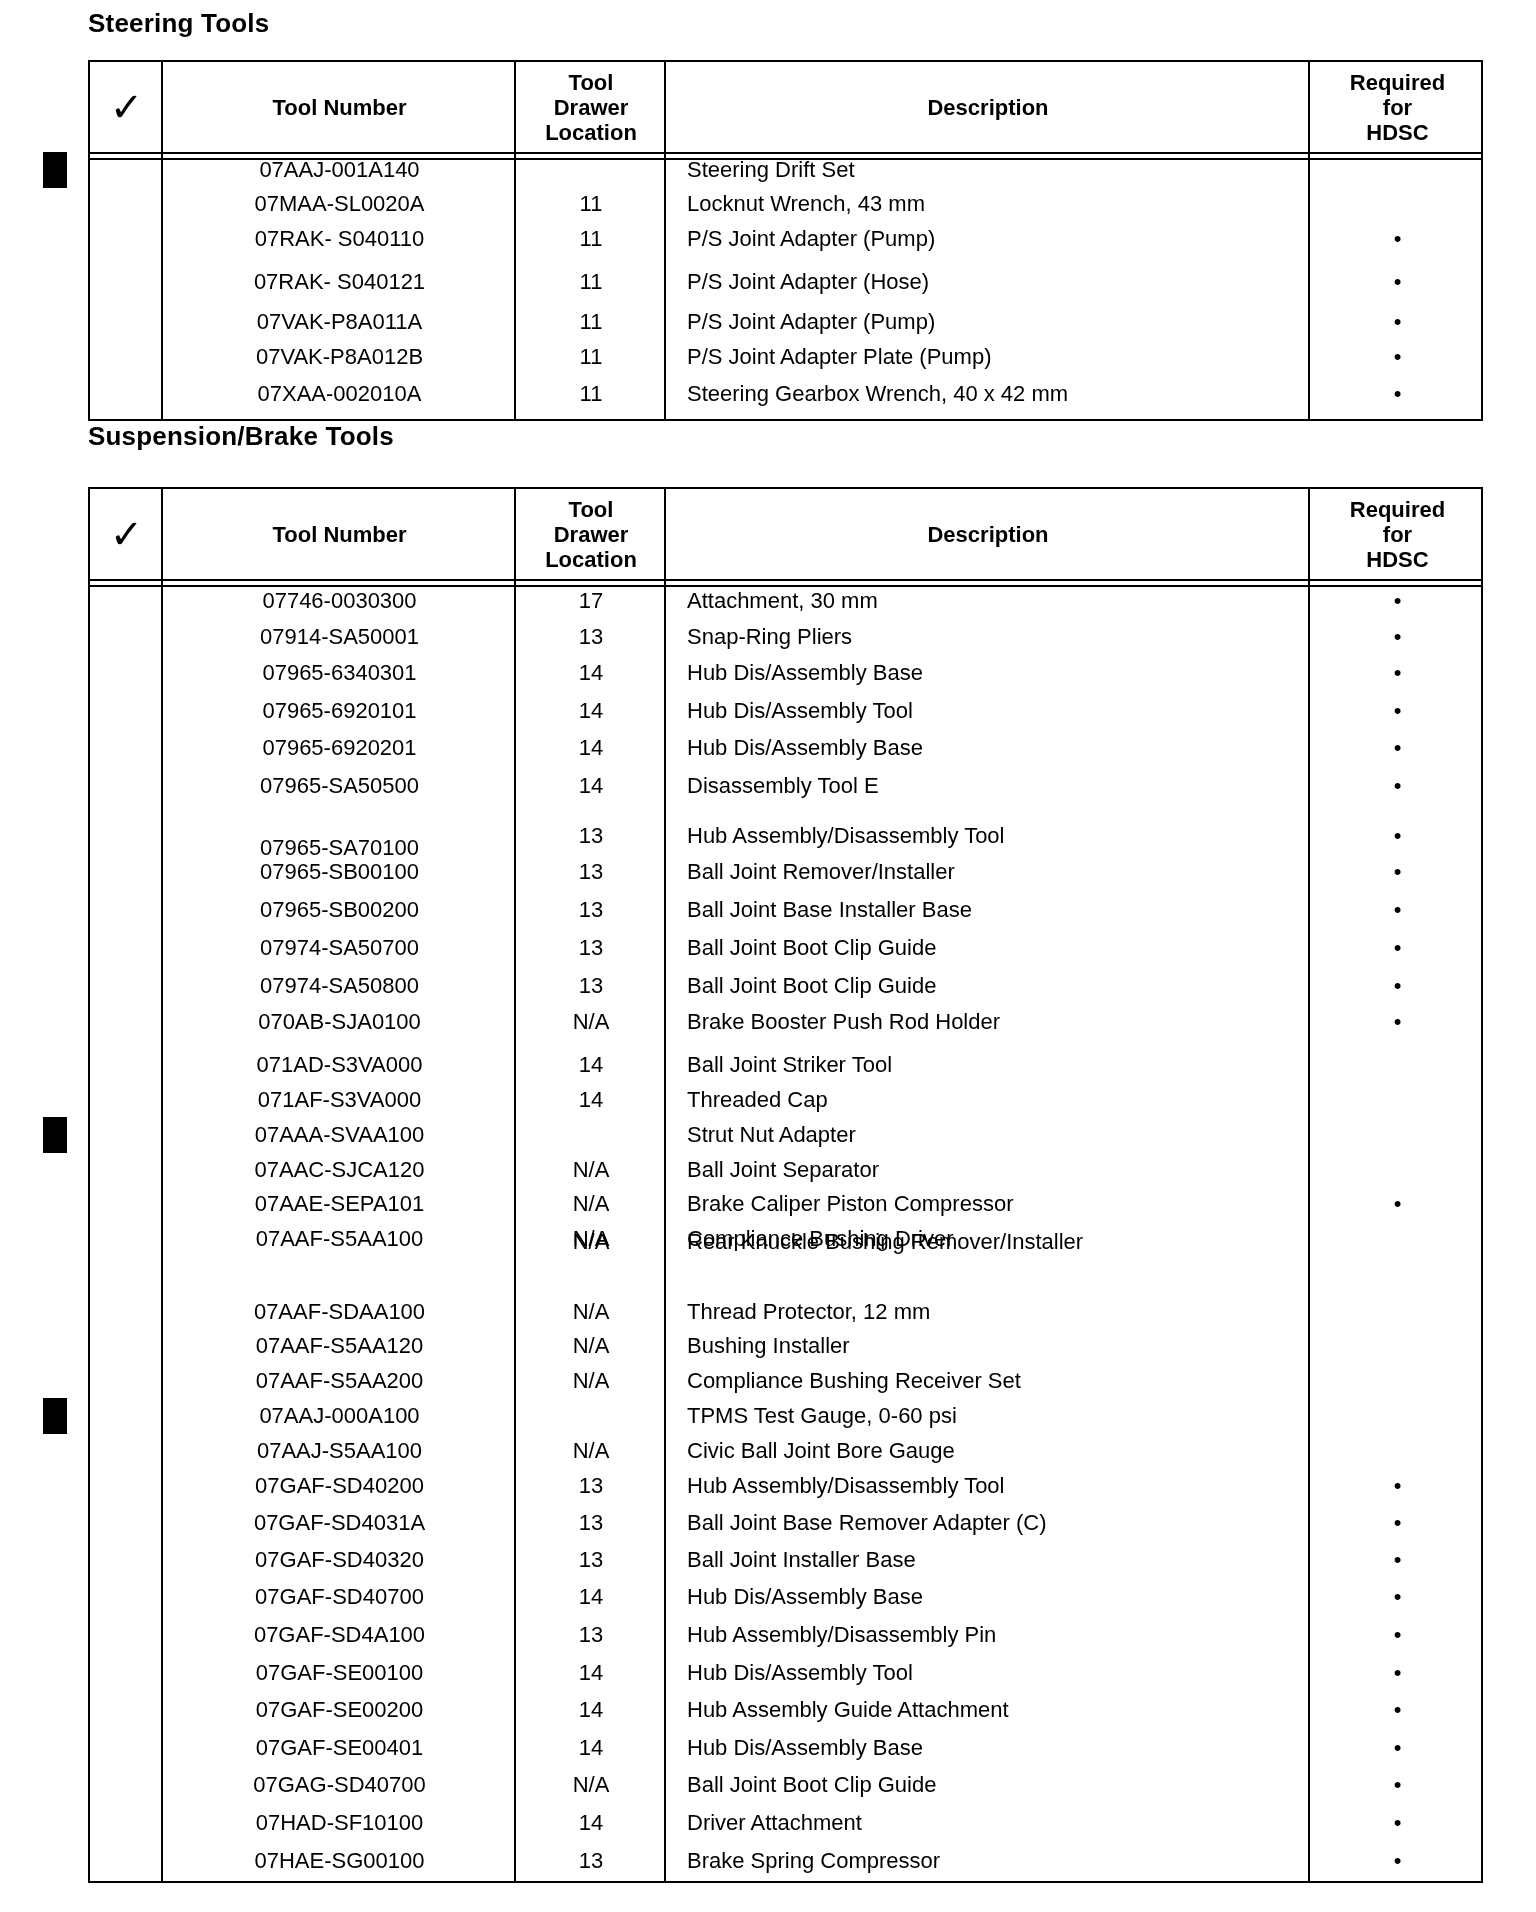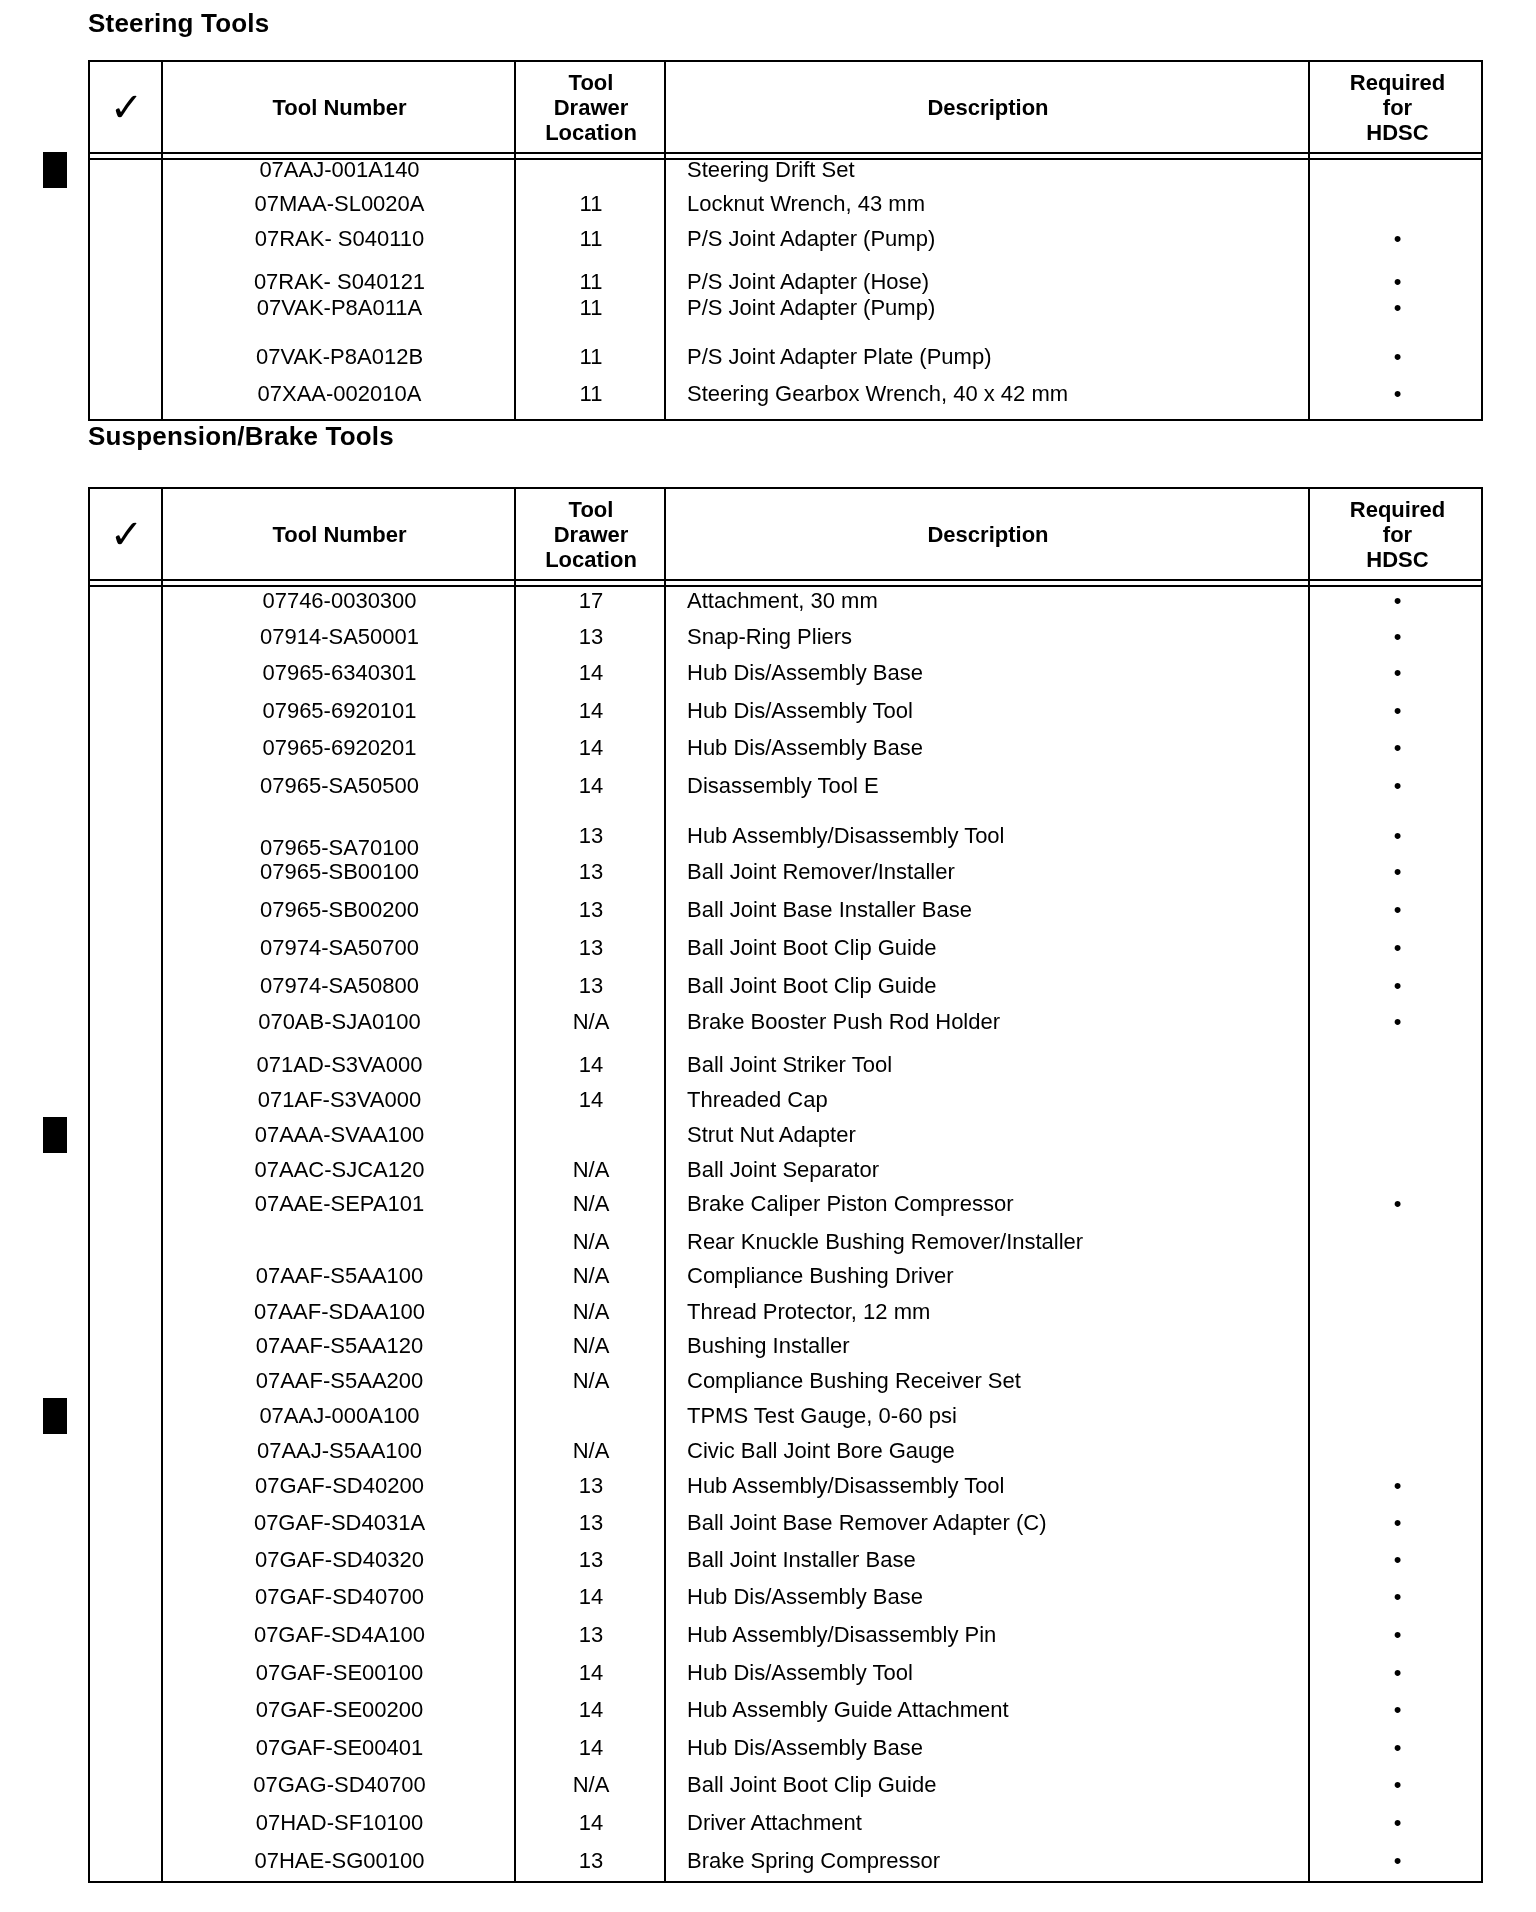--- a/index.html
+++ b/index.html
@@ -86,21 +86,21 @@
         <div class="c c-drawer">11</div>
         <div class="c c-desc">P/S Joint Adapter (Pump)</div>
         <div class="c c-hdsc"><span>•</span></div>
       </div>
       <div class="row" style="top: 111px;">
         <div class="c c-num" style="left: 73px; width: 353px;">07RAK- S040121</div>
         <div class="c c-drawer">11</div>
         <div class="c c-desc">P/S Joint Adapter (Hose)</div>
         <div class="c c-hdsc"><span>•</span></div>
       </div>
-      <div class="row" style="top: 137px;">
+      <div class="row" style="top: 151px;">
         <div class="c c-num" style="left: 73px; width: 353px;">07VAK-P8A011A</div>
         <div class="c c-drawer">11</div>
         <div class="c c-desc">P/S Joint Adapter (Pump)</div>
         <div class="c c-hdsc"><span>•</span></div>
       </div>
       <div class="row" style="top: 186px;">
         <div class="c c-num" style="left: 73px; width: 353px;">07VAK-P8A012B</div>
         <div class="c c-drawer">11</div>
         <div class="c c-desc">P/S Joint Adapter Plate (Pump)</div>
         <div class="c c-hdsc"><span>•</span></div>
@@ -242,21 +242,21 @@
         <div class="c c-num" style="left: 73px; width: 353px;">07AAE-SEPA101</div>
         <div class="c c-drawer">N/A</div>
         <div class="c c-desc">Brake Caliper Piston Compressor</div>
         <div class="c c-hdsc"><span>•</span></div>
       </div>
       <div class="row" style="top: 644px;">
         <div class="c c-drawer">N/A</div>
         <div class="c c-desc">Rear Knuckle Bushing Remover/Installer</div>
         <div class="c c-hdsc"></div>
       </div>
-      <div class="row" style="top: 678px;">
+      <div class="row" style="top: 641px;">
         <div class="c c-num" style="left: 73px; width: 353px;">07AAF-S5AA100</div>
         <div class="c c-drawer">N/A</div>
         <div class="c c-desc">Compliance Bushing Driver</div>
         <div class="c c-hdsc"></div>
       </div>
       <div class="row" style="top: 714px;">
         <div class="c c-num" style="left: 73px; width: 353px;">07AAF-SDAA100</div>
         <div class="c c-drawer">N/A</div>
         <div class="c c-desc">Thread Protector, 12 mm</div>
         <div class="c c-hdsc"></div>

